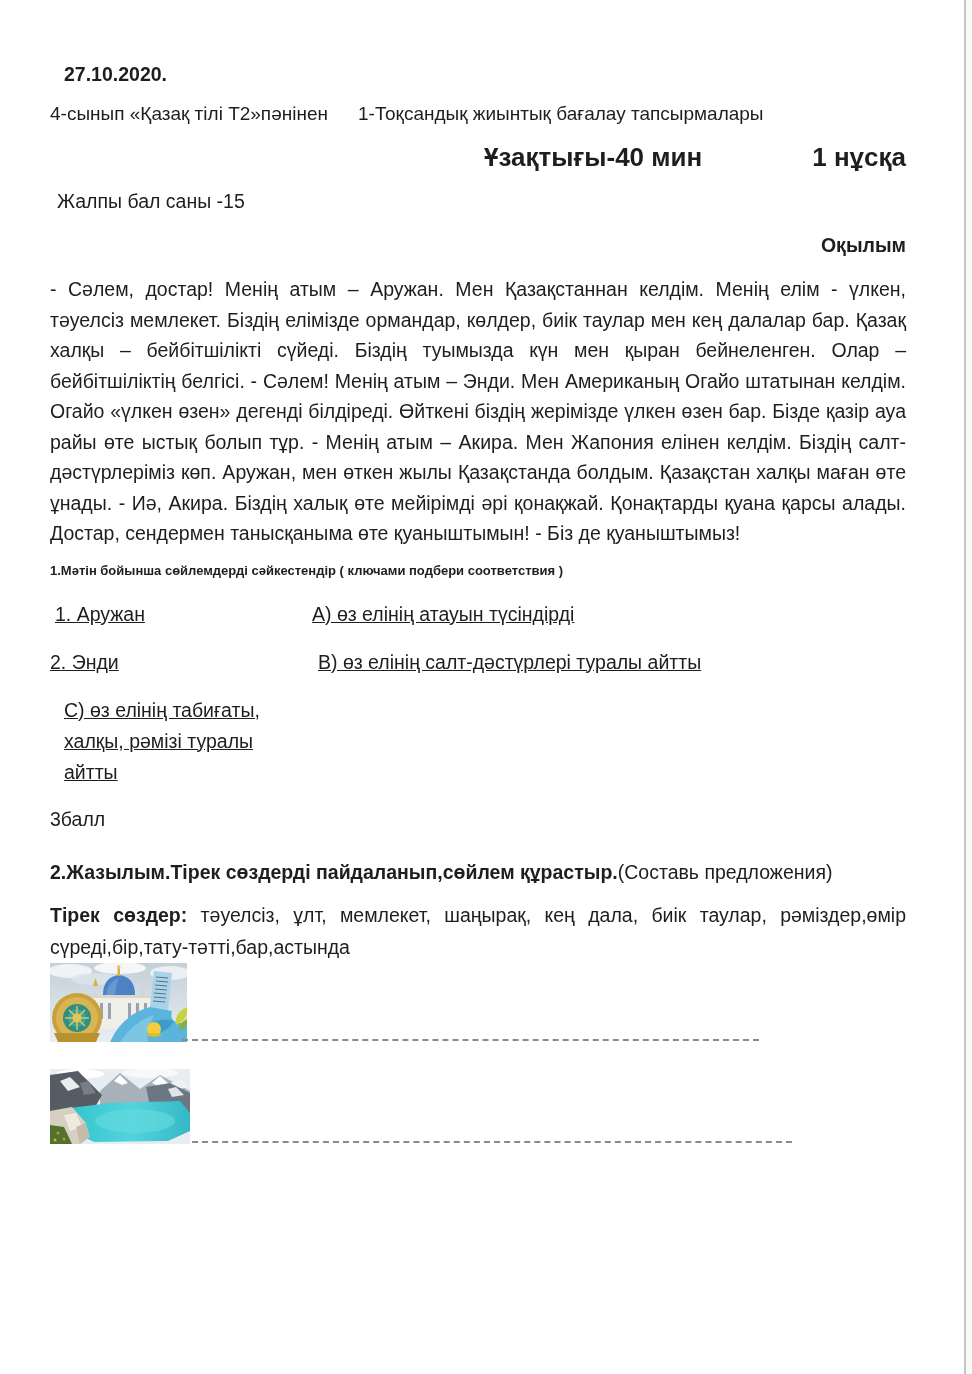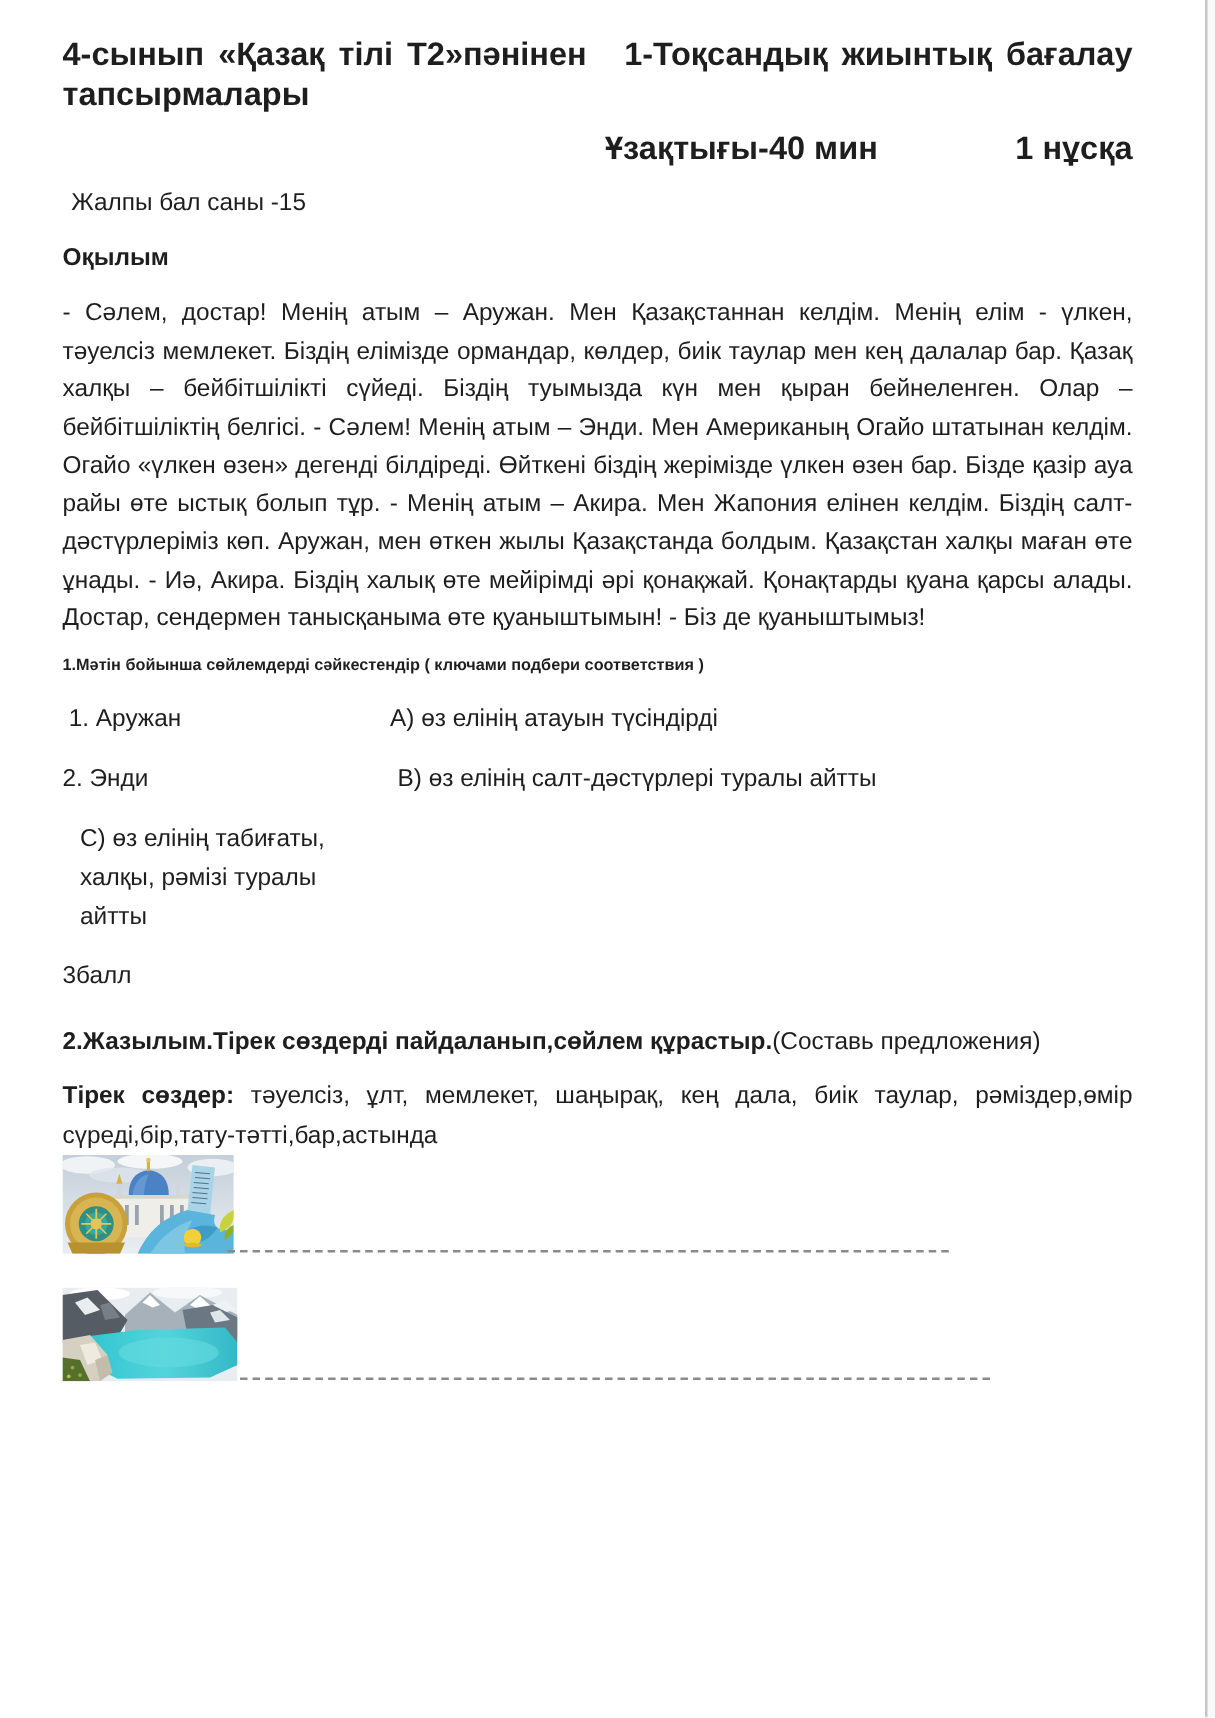--- a/index.html
+++ b/index.html
@@ -31,23 +31,23 @@
   }
   p { margin: 0; }
   .bold { font-weight: 700; }
   .date {
     margin: 63px 0 0 14px;
     font-size: 19.5px;
     font-weight: 700;
     line-height: 22px;
   }
   .title {
-    margin-top: 27px;
-    font-size: 26px;
-    font-weight: 700;
+    margin-top: 13px;
+    font-size: 19px;
+    font-weight: 400;
     line-height: 32px;
     text-align: justify;
     text-align-last: left;
   }
   .wide-gap { display: inline-block; width: 30px; }
   .duration-line {
     margin-top: 16px;
     font-size: 26px;
     font-weight: 700;
     line-height: 22px;
@@ -59,20 +59,21 @@
     padding-left: 7px;
     font-size: 19.5px;
     font-weight: 400;
     line-height: 22px;
   }
   .section-heading {
     margin-top: 22px;
     font-size: 19.5px;
     font-weight: 700;
     line-height: 22px;
+    text-align: right;
   }
   .reading-text {
     margin-top: 18px;
     font-size: 19.5px;
     line-height: 30.5px;
     text-align: justify;
     text-align-last: left;
   }
   .task-heading {
     margin-top: 6px;
@@ -89,20 +90,21 @@
     text-align: justify;
     text-align-last: left;
   }
   .match-table { margin-top: 12px; }
   .match-row {
     display: grid;
     grid-template-columns: 262px 1fr;
     font-size: 19.5px;
     line-height: 31px;
     margin-top: 17px;
+    text-decoration: underline;
   }
   .match-row:first-child { margin-top: 0; }
   .match-row:nth-child(1) .match-left { padding-left: 5px; }
   .match-row:nth-child(2) .match-right { padding-left: 6px; }
   .match-row:nth-child(3) .match-right { padding-left: 14px; }
   .score-line {
     margin-top: 20px;
     font-size: 19.5px;
     line-height: 22px;
   }
@@ -132,20 +134,21 @@
   .answer-line-2 { width: 600px; margin-left: 2px; }
 </style>
 </head>
 <body>
 
 <div class="page">
   <div class="page-edge"></div>
 
   <div class="content">
 
+    <p class="date">27.10.2020.</p>
 
     <p class="title"><span>4-сынып «Қазақ тілі Т2»пәнінен</span><span class="wide-gap"></span><span>1-Тоқсандық жиынтық бағалау тапсырмалары</span></p>
 
     <p class="duration-line"><span>Ұзақтығы-40 мин</span><span class="duration-gap"></span><span>1 нұсқа</span></p>
 
     <p class="total-score">Жалпы бал саны -15</p>
 
     <p class="section-heading">Оқылым</p>
 
     <p class="reading-text">- Сәлем, достар! Менің атым – Аружан. Мен Қазақстаннан келдім. Менің елім - үлкен, тәуелсіз мемлекет. Біздің елімізде ормандар, көлдер, биік таулар мен кең далалар бар. Қазақ халқы – бейбітшілікті сүйеді. Біздің туымызда күн мен қыран бейнеленген. Олар – бейбітшіліктің белгісі. - Сәлем! Менің атым – Энди. Мен Американың Огайо штатынан келдім. Огайо «үлкен өзен» дегенді білдіреді. Өйткені біздің жерімізде үлкен өзен бар. Бізде қазір ауа райы өте ыстық болып тұр. - Менің атым – Акира. Мен Жапония елінен келдім. Біздің салт-дәстүрлеріміз көп. Аружан, мен өткен жылы Қазақстанда болдым. Қазақстан халқы маған өте ұнады. - Иә, Акира. Біздің халық өте мейірімді әрі қонақжай. Қонақтарды қуана қарсы алады. Достар, сендермен танысқаныма өте қуаныштымын! - Біз де қуаныштымыз!</p>

